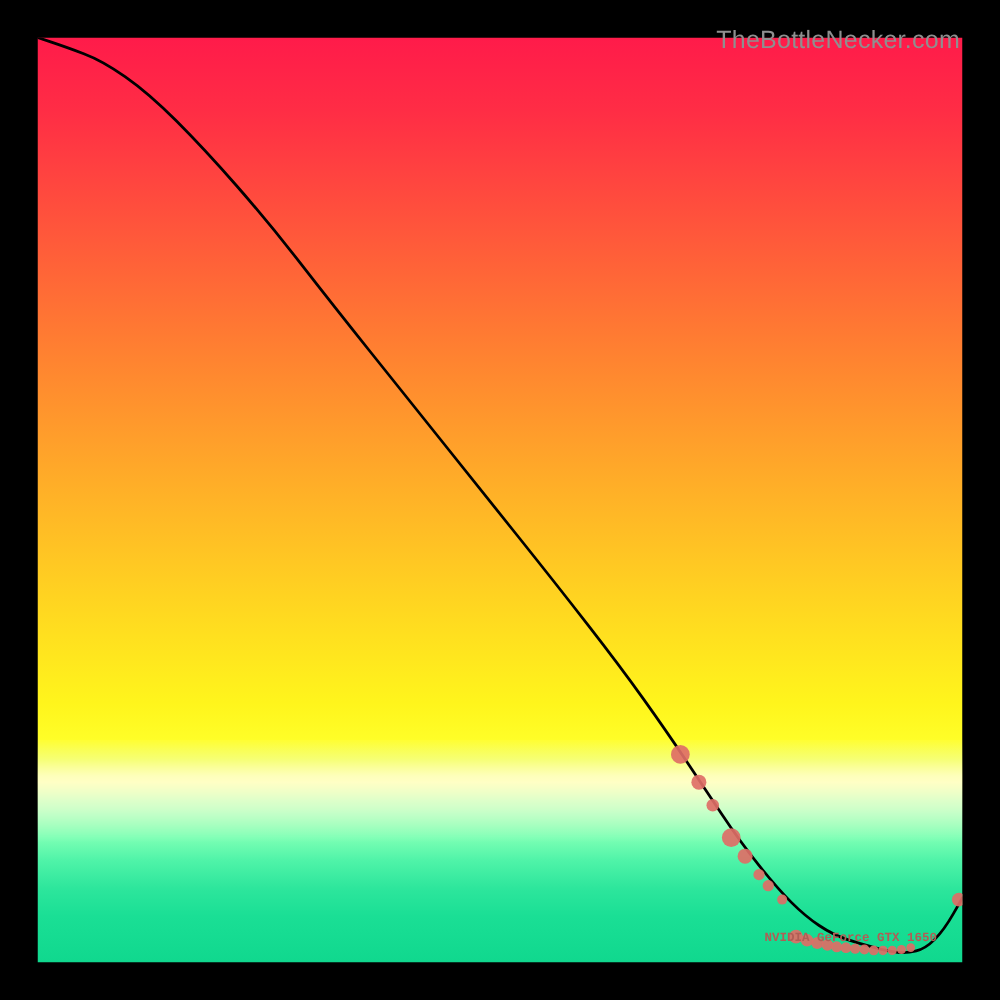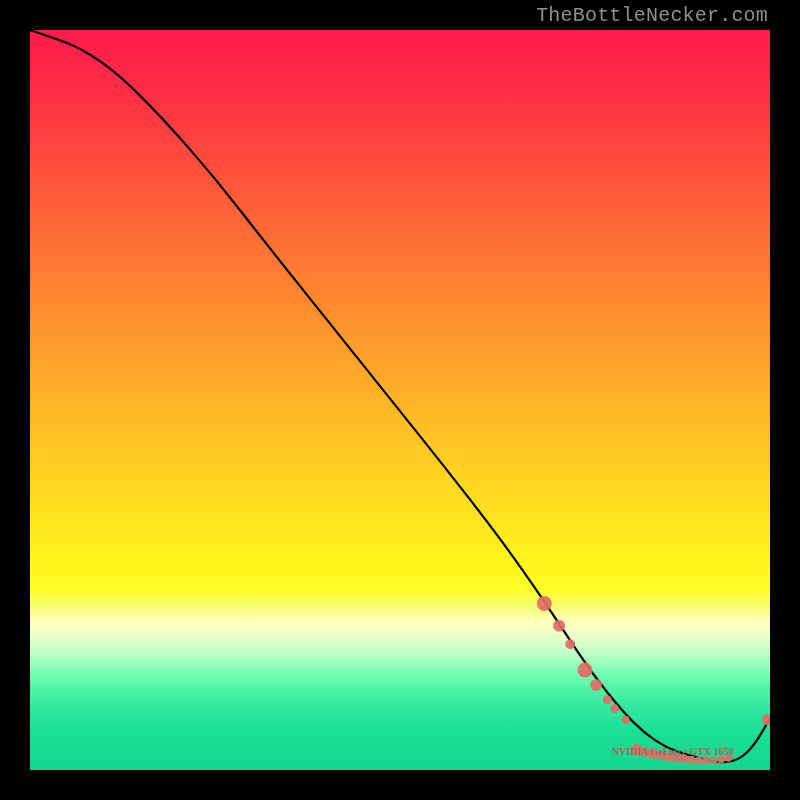--- a/index.html
+++ b/index.html
@@ -63,32 +63,32 @@
     pointer-events: none;
   }
   
   .svg-layer {
     position: absolute;
     left: 30px;
     top: 30px;
   }
   .watermark {
     position: absolute;
-    top: 4px;
+    top: 21px;
     right: 32px;
     color: #8f8f8f;
-    font-family: Liberation Mono, monospace;
+    font-family: Liberation Sans, sans-serif;
     font-size: 20px;
     letter-spacing: 0.2px;
     user-select: none;
   }
   .label-text {
     position: absolute;
     color: #b15d55;
-    font-family: Liberation Serif, serif;
+    font-family: Liberation Mono, monospace;
     font-size: 10px;
     font-weight: 600;
     white-space: nowrap;
     pointer-events: none;
     text-align: right;
   }
 </style>
 </head>
 <body>
 

